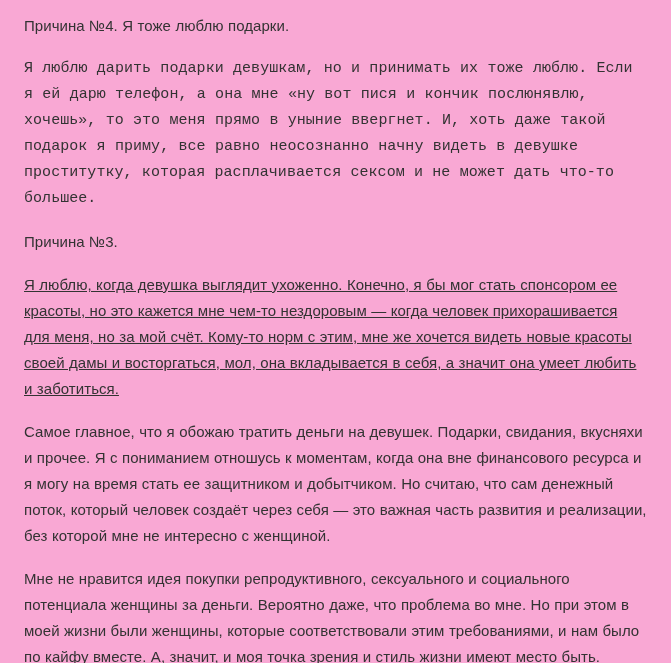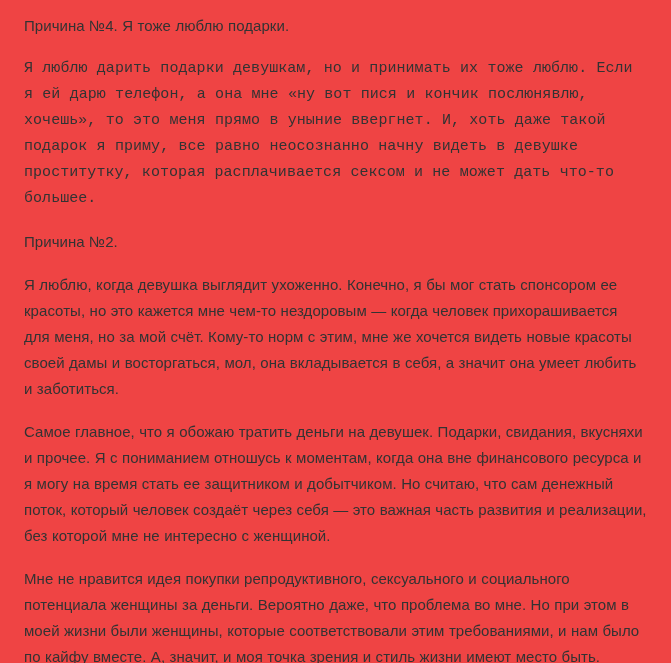--- a/index.html
+++ b/index.html
@@ -45,29 +45,29 @@
   }
 
   
   .para.short {
     white-space: nowrap;
   }
 </style>
 </head>
 <body>
 
-<div id="page" style="background: #ef4444;">
+<div id="page" style="background: #f9a8d4;">
   <div class="article">
 
     <p class="para short" style="color: rgb(51, 51, 51);">Причина №4. Я тоже люблю подарки.</p>
 
     <p class="para" style="color: rgb(51, 51, 51); font-family: Liberation Mono, monospace;">Я люблю дарить подарки девушкам, но и принимать их тоже люблю. Если я ей дарю телефон, а она мне «ну вот пися и кончик послюнявлю, хочешь», то это меня прямо в уныние ввергнет. И, хоть даже такой подарок я приму, все равно неосознанно начну видеть в девушке проститутку, которая расплачивается сексом и не может дать что-то большее.</p>
 
-    <p class="para short" style="color: rgb(51, 51, 51);">Причина №2.</p>
+    <p class="para short" style="color: rgb(51, 51, 51);">Причина №3.</p>
 
-    <p class="para" style="color: rgb(51, 51, 51);">Я люблю, когда девушка выглядит ухоженно. Конечно, я бы мог стать спонсором ее красоты, но это кажется мне чем-то нездоровым — когда человек прихорашивается для меня, но за мой счёт. Кому-то норм с этим, мне же хочется видеть новые красоты своей дамы и восторгаться, мол, она вкладывается в себя, а значит она умеет любить и заботиться.</p>
+    <p class="para" style="color: rgb(51, 51, 51); text-decoration: underline;">Я люблю, когда девушка выглядит ухоженно. Конечно, я бы мог стать спонсором ее красоты, но это кажется мне чем-то нездоровым — когда человек прихорашивается для меня, но за мой счёт. Кому-то норм с этим, мне же хочется видеть новые красоты своей дамы и восторгаться, мол, она вкладывается в себя, а значит она умеет любить и заботиться.</p>
 
     <p class="para" style="color: rgb(51, 51, 51);">Самое главное, что я обожаю тратить деньги на девушек. Подарки, свидания, вкусняхи и прочее. Я с пониманием отношусь к моментам, когда она вне финансового ресурса и я могу на время стать ее защитником и добытчиком. Но считаю, что сам денежный поток, который человек создаёт через себя — это важная часть развития и реализации, без которой мне не интересно с женщиной.</p>
 
     <p class="para" style="color: rgb(51, 51, 51);">Мне не нравится идея покупки репродуктивного, сексуального и социального потенциала женщины за деньги. Вероятно даже, что проблема во мне. Но при этом в моей жизни были женщины, которые соответствовали этим требованиями, и нам было по кайфу вместе. А, значит, и моя точка зрения и стиль жизни имеют место быть.</p>
 
   </div>
 </div>
 
 </body></html>

